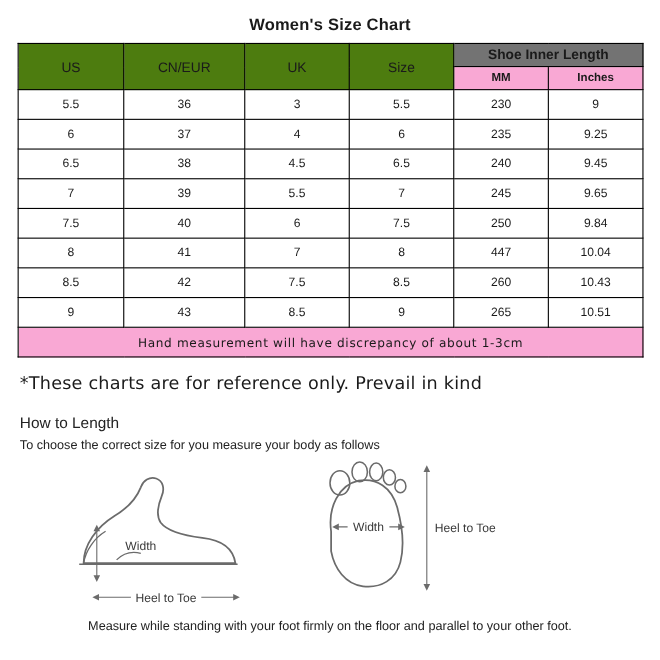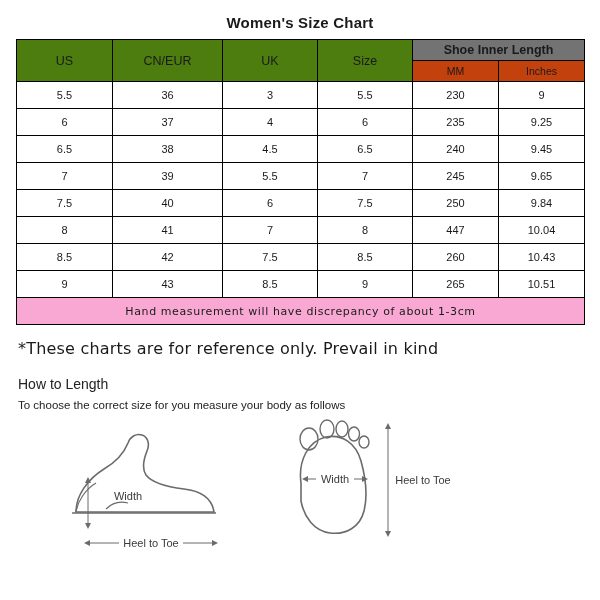--- a/index.html
+++ b/index.html
@@ -46,22 +46,22 @@
     font-size: 12.5px;
     height: 40px;
   }
   th.head-group {
     background: #737373;
     font-weight: bold;
     font-size: 12.5px;
     height: 20px;
   }
   th.head-sub {
-    background: #c2410c;
-    font-weight: normal;
+    background: #f9a8d4;
+    font-weight: bold;
     font-size: 10.5px;
     height: 20px;
   }
   td.cell {
     height: 26px;
     font-size: 11px;
     background: #ffffff;
   }
   td.note-row {
     height: 26px;
@@ -255,14 +255,15 @@
 
       <g>
         <line x1="372" y1="8" x2="372" y2="118" stroke="#6b6b6b" stroke-width="1"></line>
         <polygon points="372,6 369,12 375,12" fill="#6b6b6b"></polygon>
         <polygon points="372,120 369,114 375,114" fill="#6b6b6b"></polygon>
         <text x="407" y="67" font-size="11" text-anchor="middle">Heel to Toe</text>
       </g>
     </svg>
   </div>
 
+  <div class="footer-note">Measure while standing with your foot firmly on the floor and parallel to your other foot.</div>
 
 </div>
 
 </body></html>

